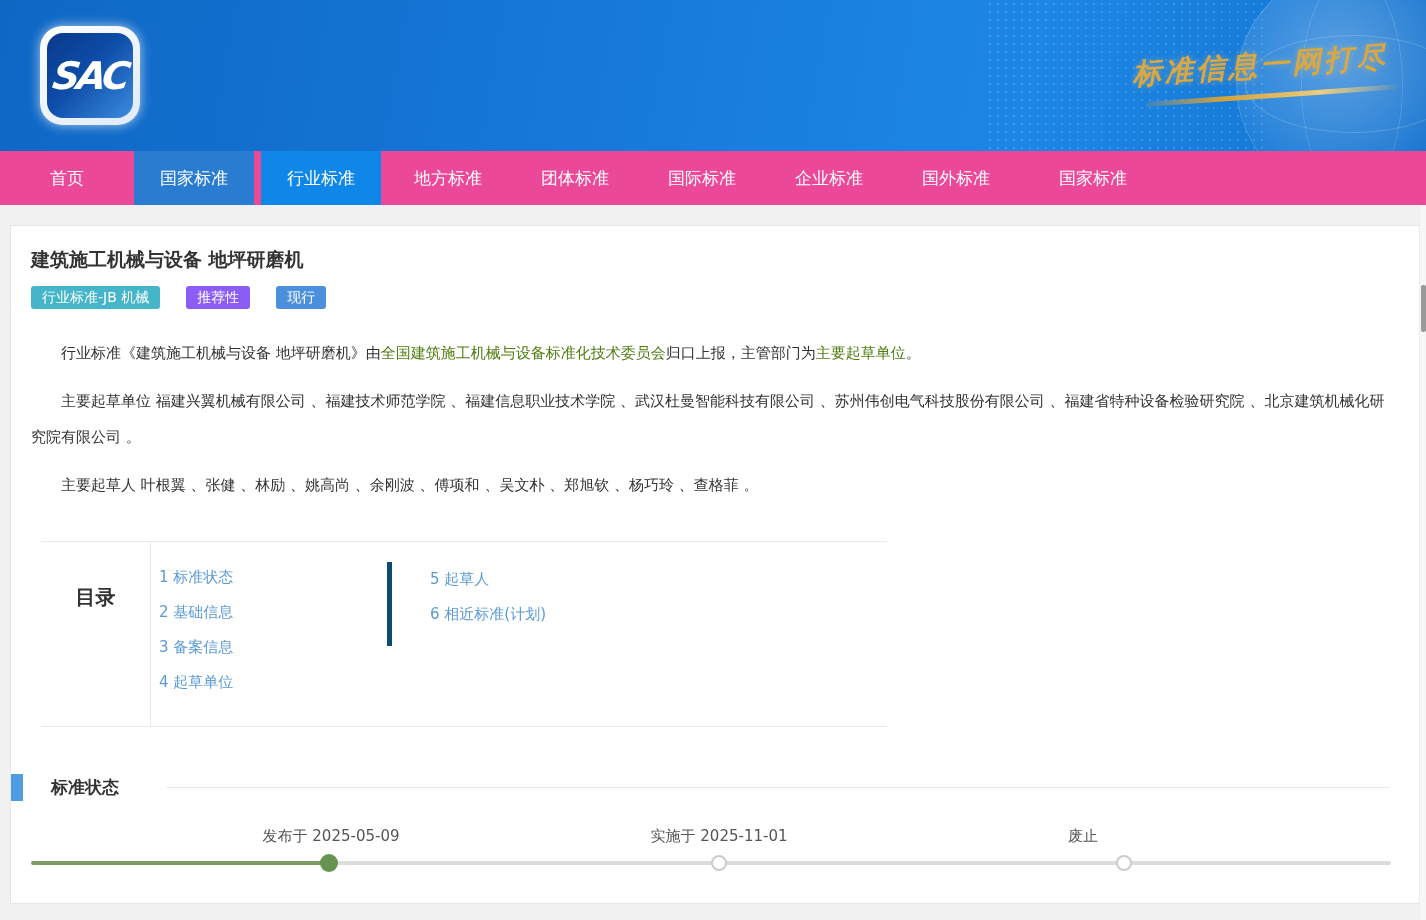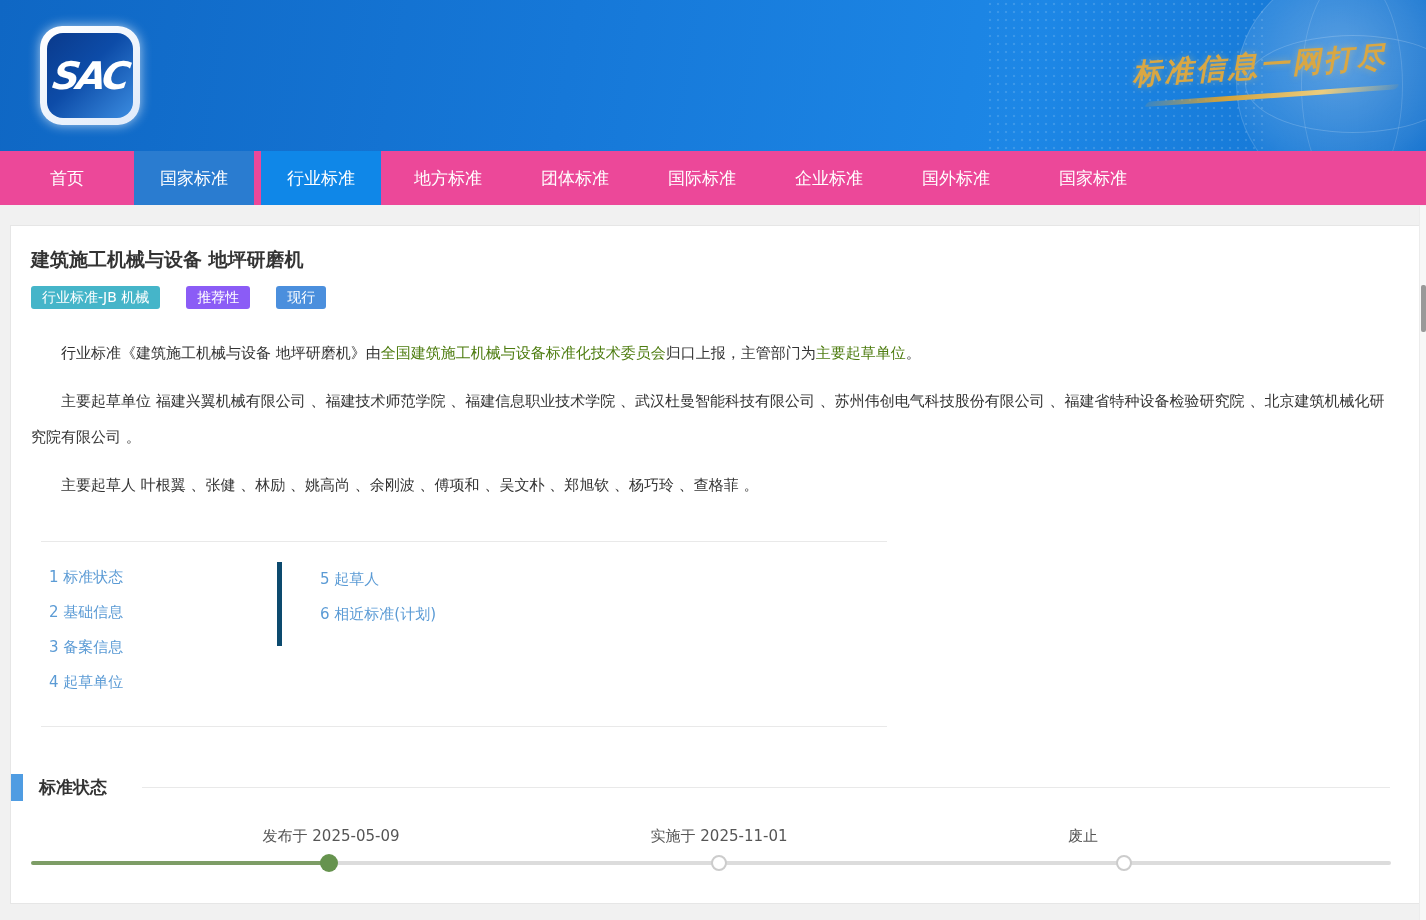--- a/index.html
+++ b/index.html
@@ -95,21 +95,21 @@
   .toc-label{
     width:110px; border-right:1px solid #e9e9e9; text-align:center;
     padding-top:42px; font-size:20px; font-weight:bold; color:#333;
   }
   .toc-col{ font-size:15px; }
   .toc-col.col1{ width:236px; padding:18px 0 26px 8px; }
   .toc-col.col2{ margin-top:20px; align-self:flex-start; border-left:5px solid #0c4a6e; padding:0 0 14px 38px; }
   .toc-link{ display:block; color:#5b9bd5; line-height:35px; text-decoration:none; cursor:pointer; }
 
   
-  .section-head{ margin-top:46px; display:flex; align-items:center; height:28px; }
+  .section-head{ margin-top:46px; display:flex; align-items:center; height:28px;gap:12px; }
   .blue-square{ width:12px; height:27px; background:#4f9ce2; }
   .section-title{ margin-left:16px; font-size:17px; font-weight:bold; color:#333; }
   .section-rule{ flex:1; height:1px; background:#e9e9e9; margin:0 36px 0 35px; }
 
   
   .timeline{ position:relative; height:90px; margin-top:20px; }
   .tl-label{ position:absolute; top:6px; transform:translateX(-50%); font-size:15px; color:#555; white-space:nowrap; }
   .tl-line{ position:absolute; top:40px; height:4px; border-radius:2px; }
   .tl-line.green{ left:20px; width:298px; background:#7d9d66; }
   .tl-line.gray{ left:318px; width:1062px; background:#dcdcdc; }
@@ -164,20 +164,21 @@
       <span class="tag" style="background-color: rgb(75, 143, 221);">现行</span>
     </div>
 
     <p class="para first"><span>行业标准《建筑施工机械与设备 地坪研磨机》由</span><a class="link">全国建筑施工机械与设备标准化技术委员会</a><span>归口上报，主管部门为</span><a class="link">主要起草单位</a><span>。</span></p>
 
     <p class="para">主要起草单位 福建兴翼机械有限公司 、福建技术师范学院 、福建信息职业技术学院 、武汉杜曼智能科技有限公司 、苏州伟创电气科技股份有限公司 、福建省特种设备检验研究院 、北京建筑机械化研究院有限公司 。</p>
 
     <p class="para">主要起草人 叶根翼 、张健 、林励 、姚高尚 、余刚波 、傅项和 、吴文朴 、郑旭钦 、杨巧玲 、查格菲 。</p>
 
     <div class="toc">
+      <div class="toc-label">目录</div>
       <div class="toc-col col1">
         <a class="toc-link">1 标准状态</a>
         <a class="toc-link">2 基础信息</a>
         <a class="toc-link">3 备案信息</a>
         <a class="toc-link">4 起草单位</a>
       </div>
       <div class="toc-col col2">
         <a class="toc-link">5 起草人</a>
         <a class="toc-link">6 相近标准(计划)</a>
       </div>

